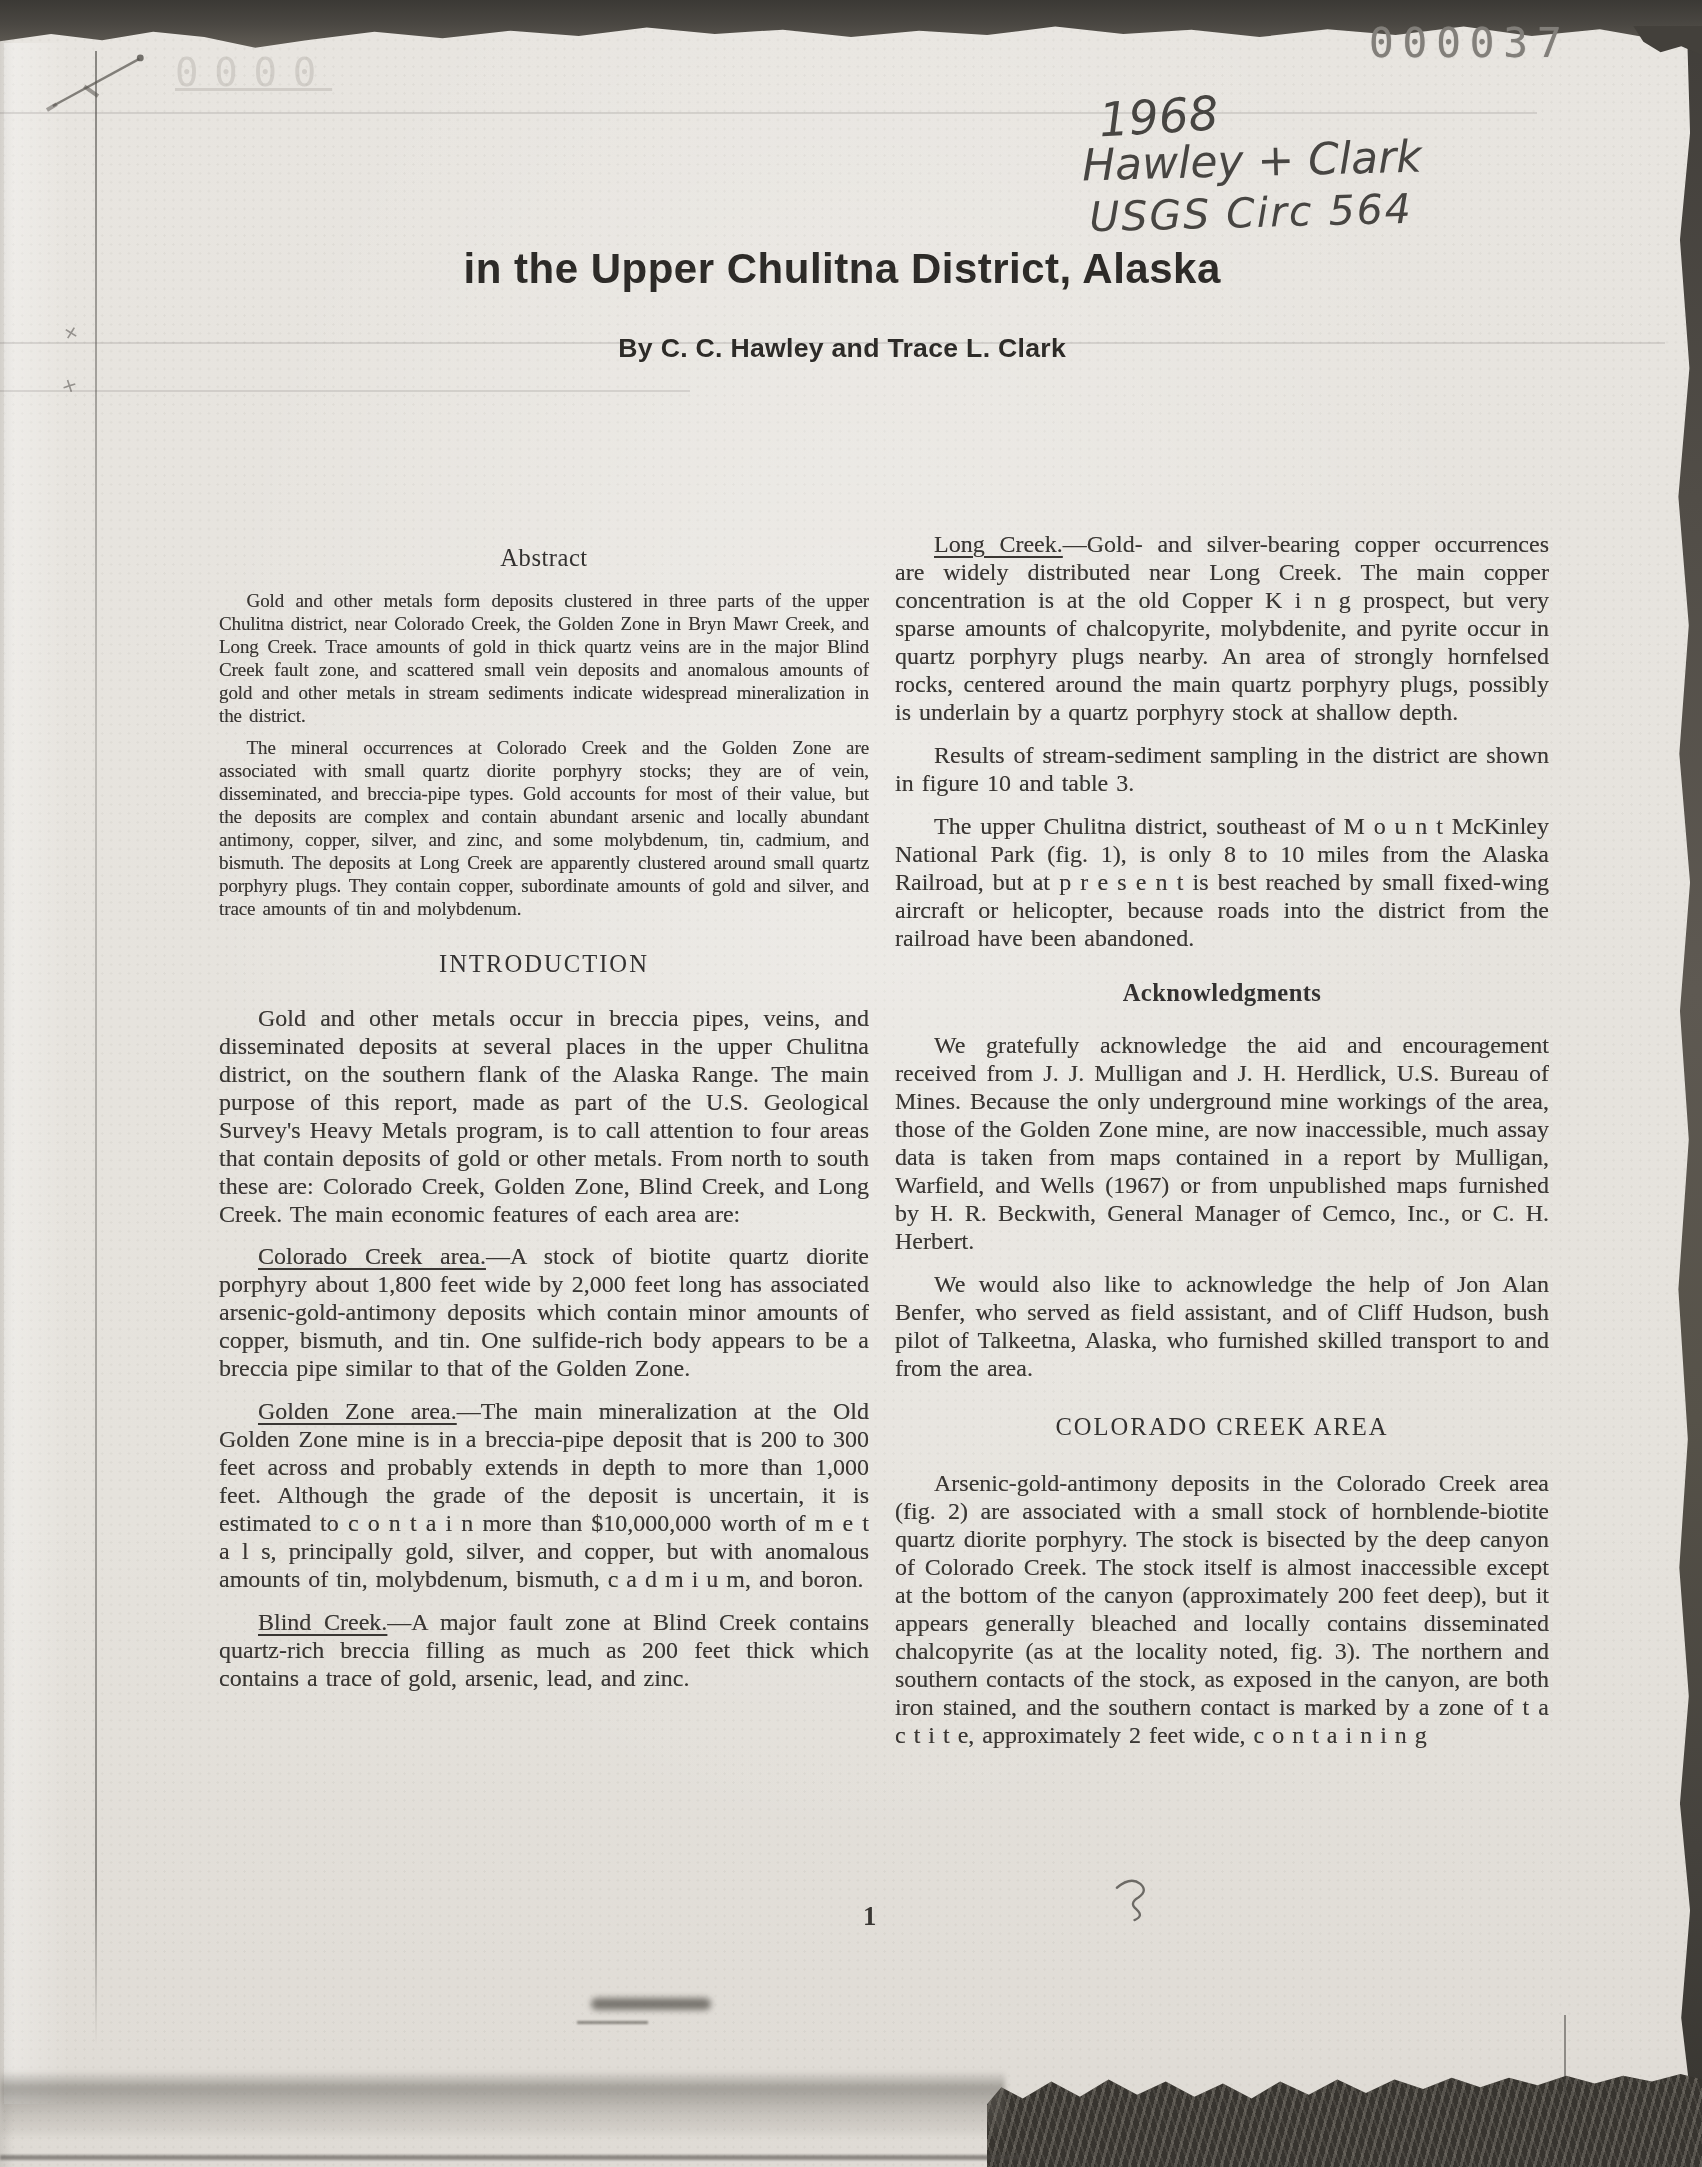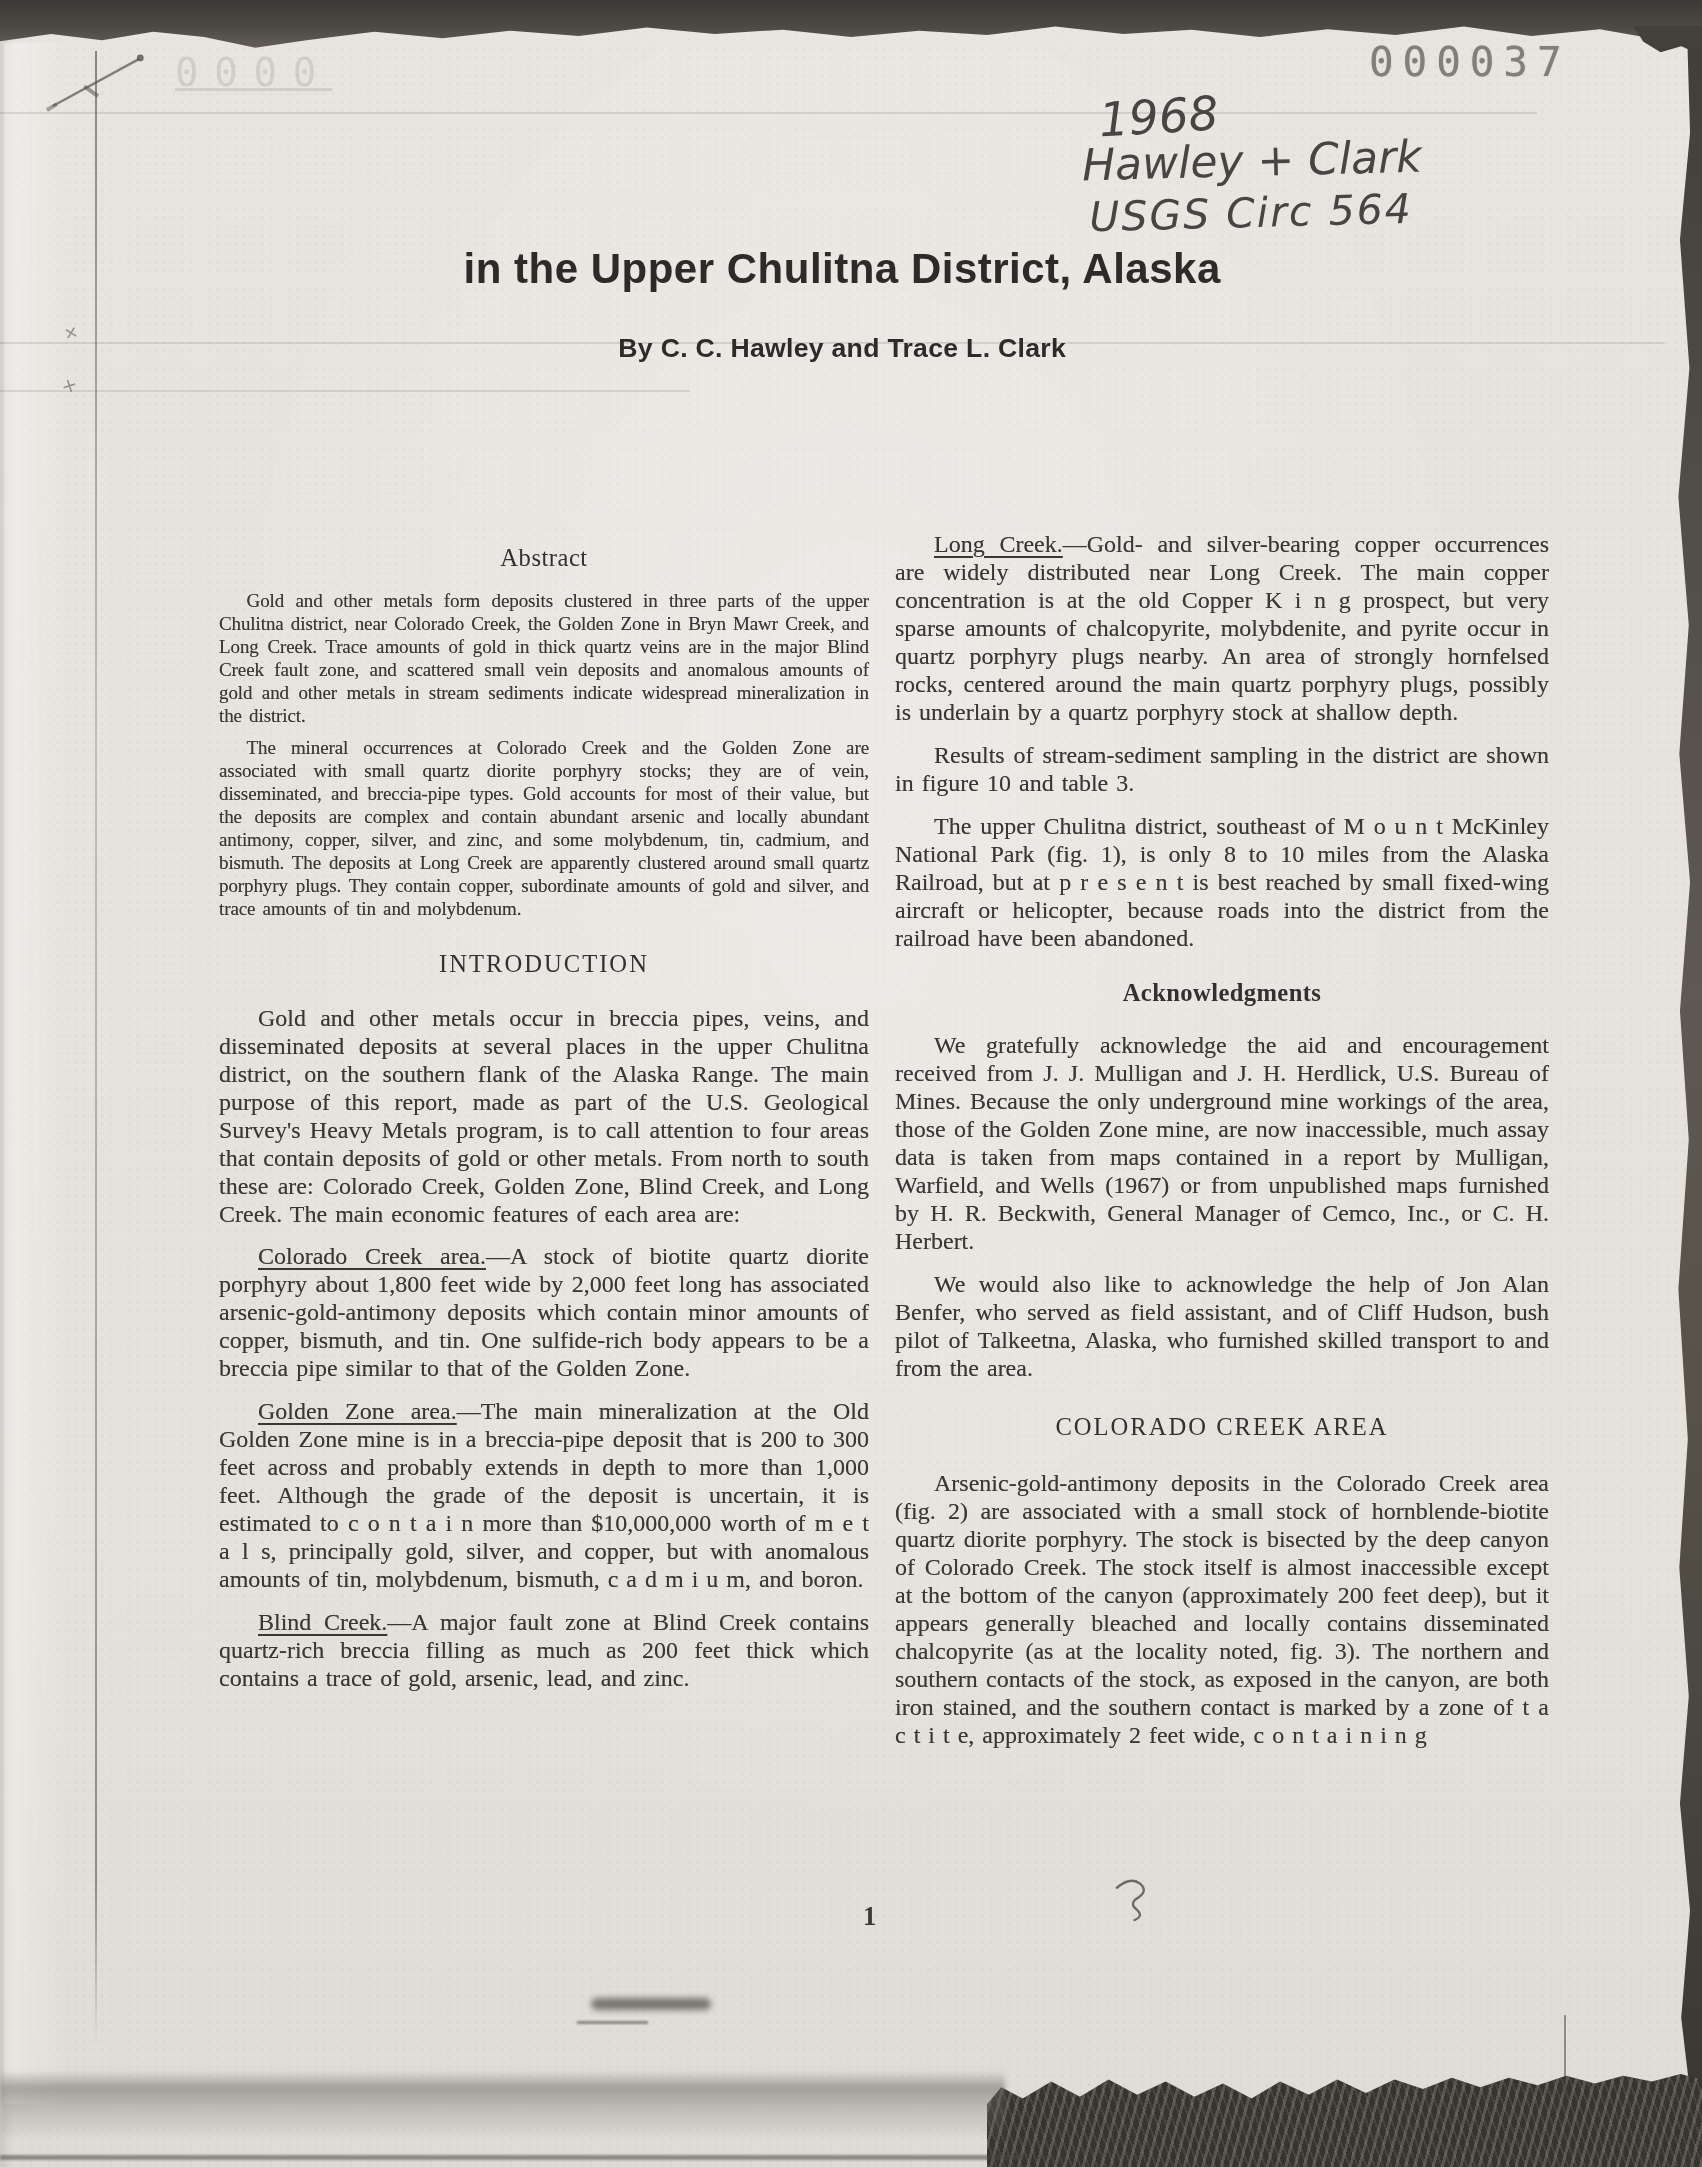--- a/index.html
+++ b/index.html
@@ -38,21 +38,21 @@
   .bottom-line{position:absolute;left:0;bottom:6.9px;width:1024px;height:4.9px;background:rgba(72,70,66,0.55);filter:blur(1px);}
   .fold-line{position:absolute;left:95px;top:51px;width:2px;height:1994px;
     background:linear-gradient(180deg, rgba(58,56,52,0.55) 0%, rgba(58,56,52,0.22) 35%, rgba(58,56,52,0.38) 70%, rgba(58,56,52,0.5) 92%, rgba(58,56,52,0) 100%);}
   .scan-line{position:absolute;height:2px;background:rgba(92,89,84,0.16);}
   .short-vline{position:absolute;left:1564px;top:2015px;width:2px;height:77px;background:rgba(60,58,54,0.5);}
   .left-strip{position:absolute;left:3.9px;top:43px;bottom:63px;width:65px;
     background:linear-gradient(90deg, rgba(255,255,255,0.35), rgba(255,255,255,0));}
   .ghost-digits{position:absolute;left:175px;top:50px;
     font-family:"DejaVu Sans Mono",monospace;font-size:39px;letter-spacing:15.8px;
     color:rgba(128,124,116,0.22);text-decoration:underline;}
-  .stamp{position:absolute;left:1369px;top:38px;
+  .stamp{position:absolute;left:1369px;top:19px;
     font-family:"DejaVu Sans Mono",monospace;font-size:41px;letter-spacing:8.9px;
     color:#827f7a;text-shadow:0 0 1px rgba(130,127,122,0.7);}
   .reg-mark{position:absolute;font-size:19.7px;color:rgba(80,77,72,0.55);font-family:"DejaVu Sans",sans-serif;}
   .scratch{position:absolute;left:45px;top:45px;}
   .squiggle{position:absolute;left:1111px;top:1874px;}
   .smudge-word{position:absolute;left:591px;top:1998px;width:120px;height:11.8px;background:#56534d;border-radius:5.9px;filter:blur(3px);opacity:.75;}
   .smudge-dash{position:absolute;left:577px;top:2021px;width:71px;height:3px;background:#66635c;filter:blur(1px);opacity:.7;}
   
   .handwriting{position:absolute;left:1082px;top:85px;transform:rotate(-1.5deg);
     font-family:"DejaVu Sans",sans-serif;font-style:italic;color:#474542;line-height:1.1;}

